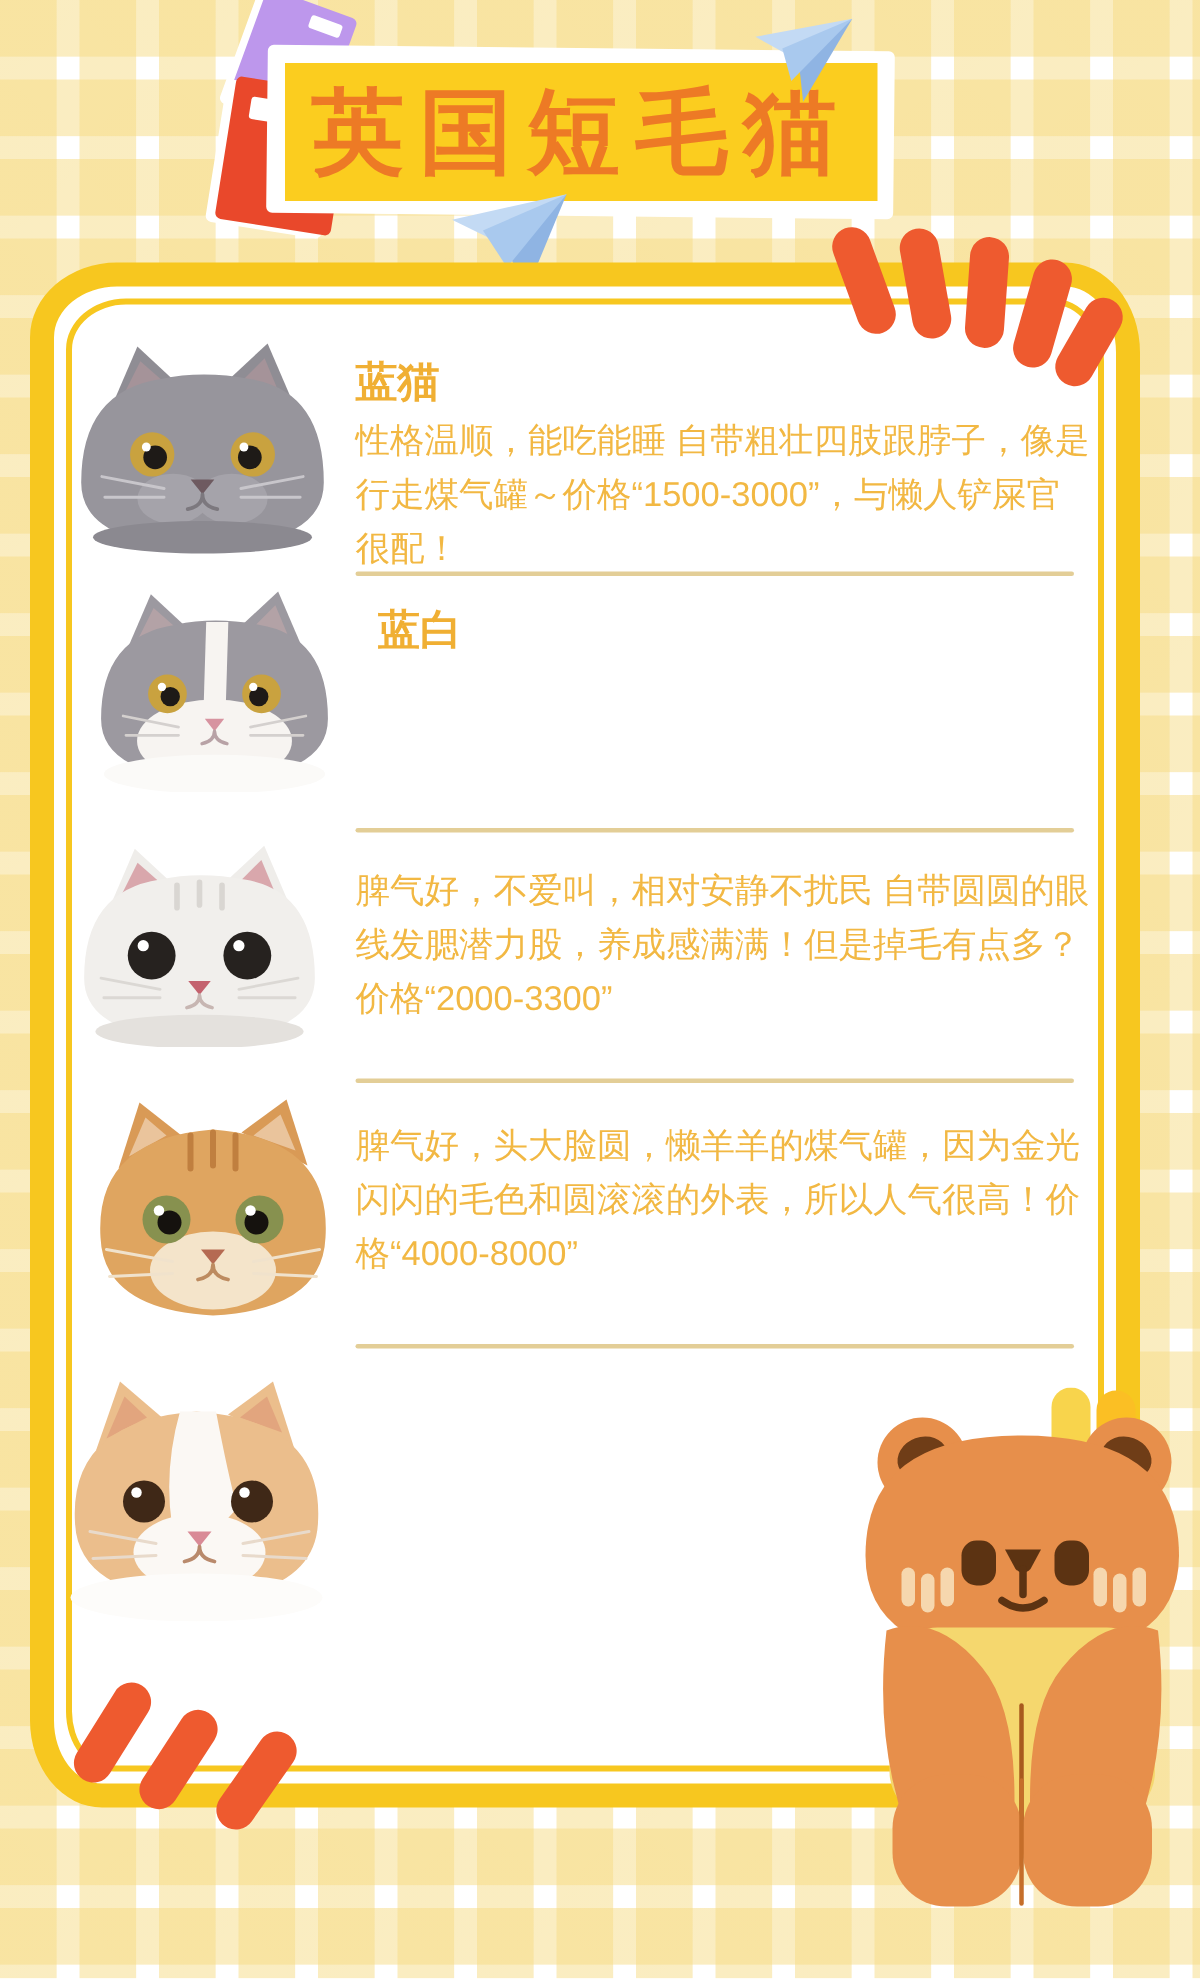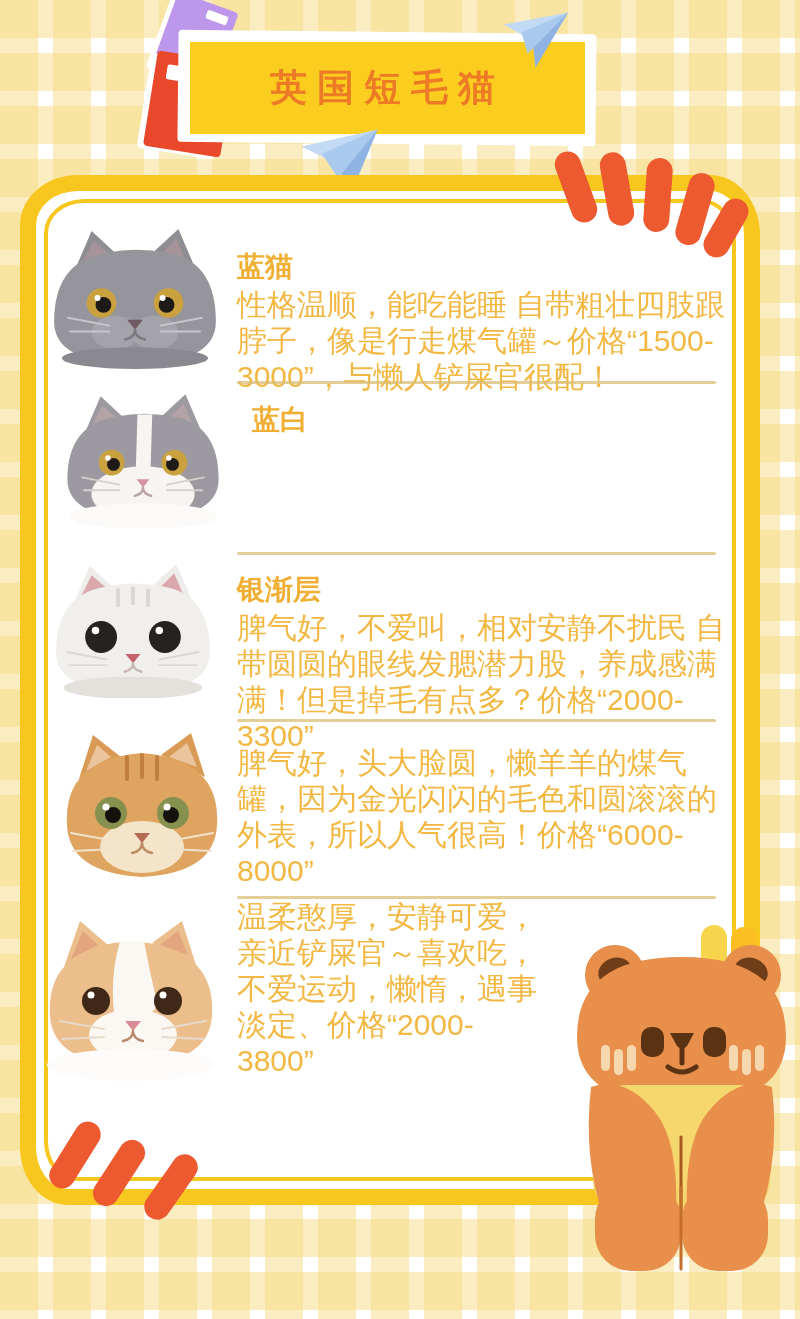--- a/index.html
+++ b/index.html
@@ -7,21 +7,21 @@
   .page{position:relative;width:800px;height:1319px;overflow:hidden;background:#fff;}
   
   .gingham{position:absolute;inset:0;background-color:#ffffff;
     background-image:
       linear-gradient(90deg, rgba(246,219,131,.5) 0px, rgba(246,219,131,.5) 38px, rgba(0,0,0,0) 38px),
       linear-gradient(180deg, rgba(246,219,131,.5) 0px, rgba(246,219,131,.5) 38px, rgba(0,0,0,0) 38px);
     background-size:53px 53px;}
   
   .banner-back{position:absolute;left:178px;top:32px;width:418px;height:112px;background:#ffffff;transform:rotate(.6deg);border-radius:4px;}
   .banner{position:absolute;left:190px;top:42px;width:395px;height:92px;background:#FBCD1F;display:flex;align-items:center;justify-content:center;}
-  .banner-title{color:#ED7A25;font-size:37px;font-weight:700;letter-spacing:10px;white-space:nowrap;}
+  .banner-title{color:#ED7A25;font-size:62px;font-weight:700;letter-spacing:10px;white-space:nowrap;}
   
   .book{position:absolute;border-radius:4px;}
   .book-purple{left:163px;top:0px;width:64px;height:80px;background:#BD97EC;transform:rotate(20deg);box-shadow:-5px 3px 0 #fff;}
   .book-red{left:150px;top:56px;width:78px;height:96px;background:#E9482B;transform:rotate(9deg);box-shadow:-6px 3px 0 #fff;}
   .book-label{position:absolute;background:#fff;border-radius:2px;}
   .label-purple{right:8px;top:7px;width:22px;height:9px;}
   .label-red{left:12px;top:12px;width:30px;height:15px;}
   
   .plane{position:absolute;}
   .plane1{left:498px;top:2px;width:70px;height:66px;transform:rotate(6deg);}
@@ -42,27 +42,27 @@
   .s-bl3{left:158px;top:1150px;transform:rotate(35deg);}
   
   .cat-photo{position:absolute;}
   .cat-photo svg{width:100%;height:100%;display:block;}
   .photo1{left:45px;top:227px;width:180px;height:143px;}
   .photo2{left:60px;top:387px;width:166px;height:141px;}
   .photo3{left:43px;top:562px;width:180px;height:136px;}
   .photo4{left:57px;top:727px;width:170px;height:158px;}
   .photo5{left:40px;top:913px;width:183px;height:168px;}
   .cat-info{position:absolute;}
-  .info1{left:237px;top:252px;width:490px;}
+  .info1{left:237px;top:240px;width:490px;}
   .info2{left:237px;top:405px;width:490px;margin-left:15px;}
   .info3{left:237px;top:575px;width:492px;}
   .info4{left:237px;top:745px;width:490px;}
   .info5{left:237px;top:899px;width:312px;}
   .cat-info h3{margin:0 0 6px;font-size:28px;font-weight:700;color:#F0AF33;line-height:1.05;}
-  .cat-info p{margin:0;font-size:30px;line-height:36px;color:#F2B843;}
+  .cat-info p{margin:0;font-size:23px;line-height:36px;color:#F2B843;}
   .divider{position:absolute;left:237px;width:479px;height:3px;background:#D9BE74;opacity:.75;border-radius:2px;}
   .d1{top:381px;}.d2{top:552px;}.d3{top:719px;}.d4{top:896px;}
   
   .bear{position:absolute;left:563px;top:925px;width:237px;height:350px;}
   .bear svg{width:100%;height:100%;display:block;}
 </style>
 </head>
 <body>
 
 <div class="page">
@@ -170,21 +170,20 @@
       <circle cx="56" cy="80" r="17" fill="#26221F"></circle>
         <circle cx="50" cy="73" r="4" fill="#fff"></circle>
       <circle cx="124" cy="80" r="17" fill="#26221F"></circle>
         <circle cx="118" cy="73" r="4" fill="#fff"></circle>
       <polygon points="82,98 98,98 90,108" fill="#C4626E"></polygon>
       <path d="M90 108 q0 7 -9 9 M90 108 q0 7 9 9" stroke="#C7B6B2" stroke-width="2.5" fill="none" stroke-linecap="round"></path>
       <path d="M62 104 L20 96 M62 110 L22 110 M118 104 L160 96 M118 110 L158 110" stroke="#DBD8D4" stroke-width="2" stroke-linecap="round"></path>
     </svg>
   </div>
   <div class="cat-info info3">
-    <h3>银渐层</h3>
     <p>脾气好，不爱叫，相对安静不扰民 自带圆圆的眼线发腮潜力股，养成感满满！但是掉毛有点多？价格“2000-3300”</p>
   </div>
   <div class="divider d3"></div>
 
   <div class="cat-photo photo4">
     <svg viewBox="0 0 170 158">
       <polygon points="22,52 36,8 64,30" fill="#D99A56"></polygon>
         <polygon points="29,44 40,18 54,30" fill="#EAC49C"></polygon>
       <polygon points="104,28 134,6 148,50" fill="#D99A56"></polygon>
         <polygon points="112,30 130,16 140,40" fill="#EAC49C"></polygon>
@@ -196,21 +195,21 @@
         <circle cx="49" cy="80" r="3.5" fill="#fff"></circle>
       <circle cx="116" cy="86" r="16" fill="#87914F"></circle>
         <circle cx="114" cy="88" r="8" fill="#15120E"></circle>
         <circle cx="110" cy="80" r="3.5" fill="#fff"></circle>
       <polygon points="77,106 93,106 85,116" fill="#B56A52"></polygon>
       <path d="M85 116 q0 8 -10 10 M85 116 q0 8 10 10" stroke="#BD8B60" stroke-width="2.5" fill="none" stroke-linecap="round"></path>
       <path d="M58 114 L14 106 M58 122 L16 124 M112 114 L156 106 M112 122 L154 124" stroke="#F0E2CC" stroke-width="2" stroke-linecap="round"></path>
     </svg>
   </div>
   <div class="cat-info info4">
-    <p>脾气好，头大脸圆，懒羊羊的煤气罐，因为金光闪闪的毛色和圆滚滚的外表，所以人气很高！价格“6000-8000”</p>
+    <p>脾气好，头大脸圆，懒羊羊的煤气罐，因为金光闪闪的毛色和圆滚滚的外表，所以人气很高！价格“4000-8000”</p>
   </div>
   <div class="divider d4"></div>
 
   <div class="cat-photo photo5">
     <svg viewBox="0 0 183 168">
       <polygon points="24,54 40,8 68,32" fill="#EBBE8C"></polygon>
         <polygon points="31,46 43,18 58,32" fill="#E2A57E"></polygon>
       <polygon points="112,30 142,8 156,52" fill="#EBBE8C"></polygon>
         <polygon points="120,32 138,18 148,42" fill="#E2A57E"></polygon>
       <path d="M10 102 Q6 34 91 28 Q176 34 172 102 Q170 150 91 154 Q12 150 10 102 Z" fill="#EBBE8C"></path>
@@ -220,21 +219,20 @@
       <circle cx="56" cy="88" r="14" fill="#3F2817"></circle>
         <circle cx="51" cy="82" r="3.5" fill="#fff"></circle>
       <circle cx="128" cy="88" r="14" fill="#3F2817"></circle>
         <circle cx="123" cy="82" r="3.5" fill="#fff"></circle>
       <polygon points="85,108 101,108 93,118" fill="#D98A96"></polygon>
       <path d="M93 118 q0 8 -10 10 M93 118 q0 8 10 10" stroke="#B98A6C" stroke-width="2.5" fill="none" stroke-linecap="round"></path>
       <path d="M64 116 L20 108 M64 124 L22 126 M122 116 L166 108 M122 124 L164 126" stroke="#E8DACB" stroke-width="2" stroke-linecap="round"></path>
     </svg>
   </div>
   <div class="cat-info info5">
-    <p>温柔憨厚，安静可爱，亲近铲屎官～喜欢吃，不爱运动，懒惰，遇事淡定、价格“2000-3800”</p>
   </div>
 
   <div class="bear">
     <svg viewBox="0 0 237 350">
       <rect x="138" y="0" width="26" height="52" rx="13" fill="#F8D44C"></rect>
       <rect x="168" y="2" width="26" height="48" rx="13" fill="#FBBF24"></rect>
       <circle cx="52" cy="50" r="30" fill="#E78F4B"></circle>
       <circle cx="188" cy="50" r="30" fill="#E78F4B"></circle>
       <ellipse cx="52" cy="47" rx="17" ry="14" fill="#6F3D17" transform="rotate(-20 52 47)"></ellipse>
       <ellipse cx="188" cy="47" rx="17" ry="14" fill="#6F3D17" transform="rotate(20 188 47)"></ellipse>

